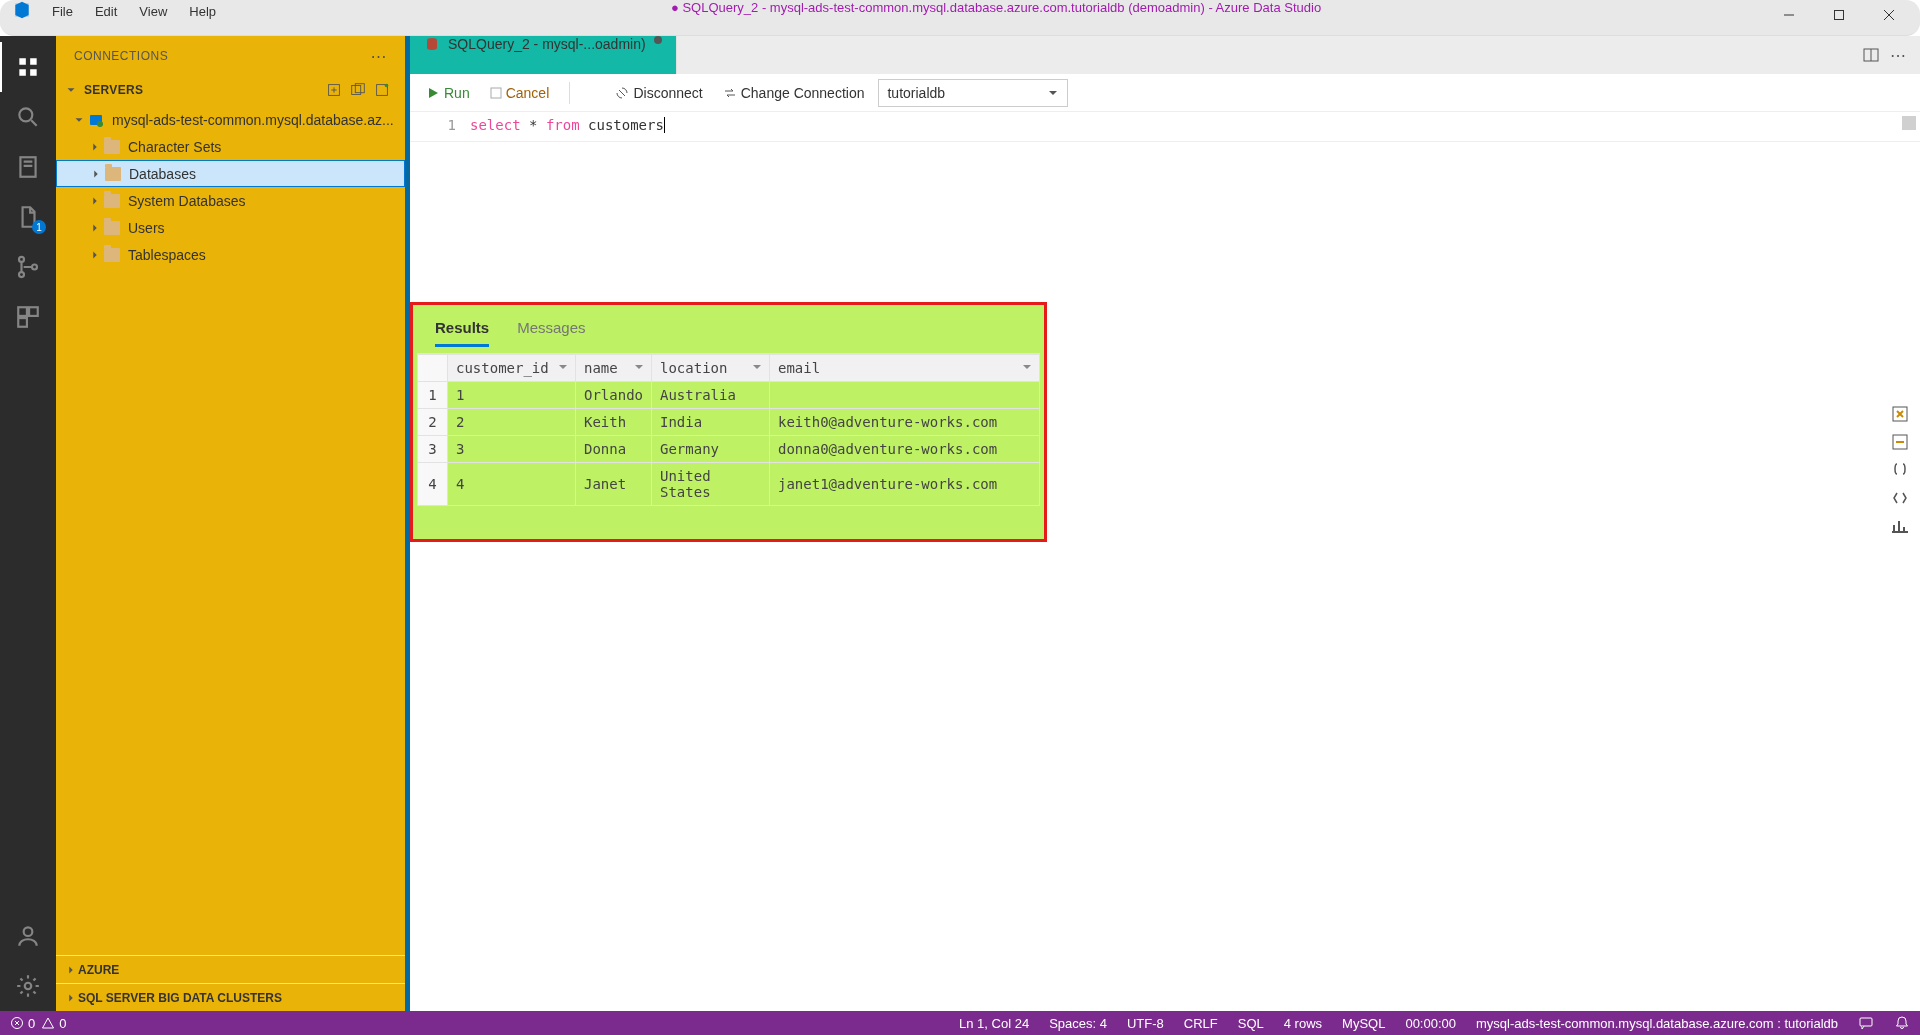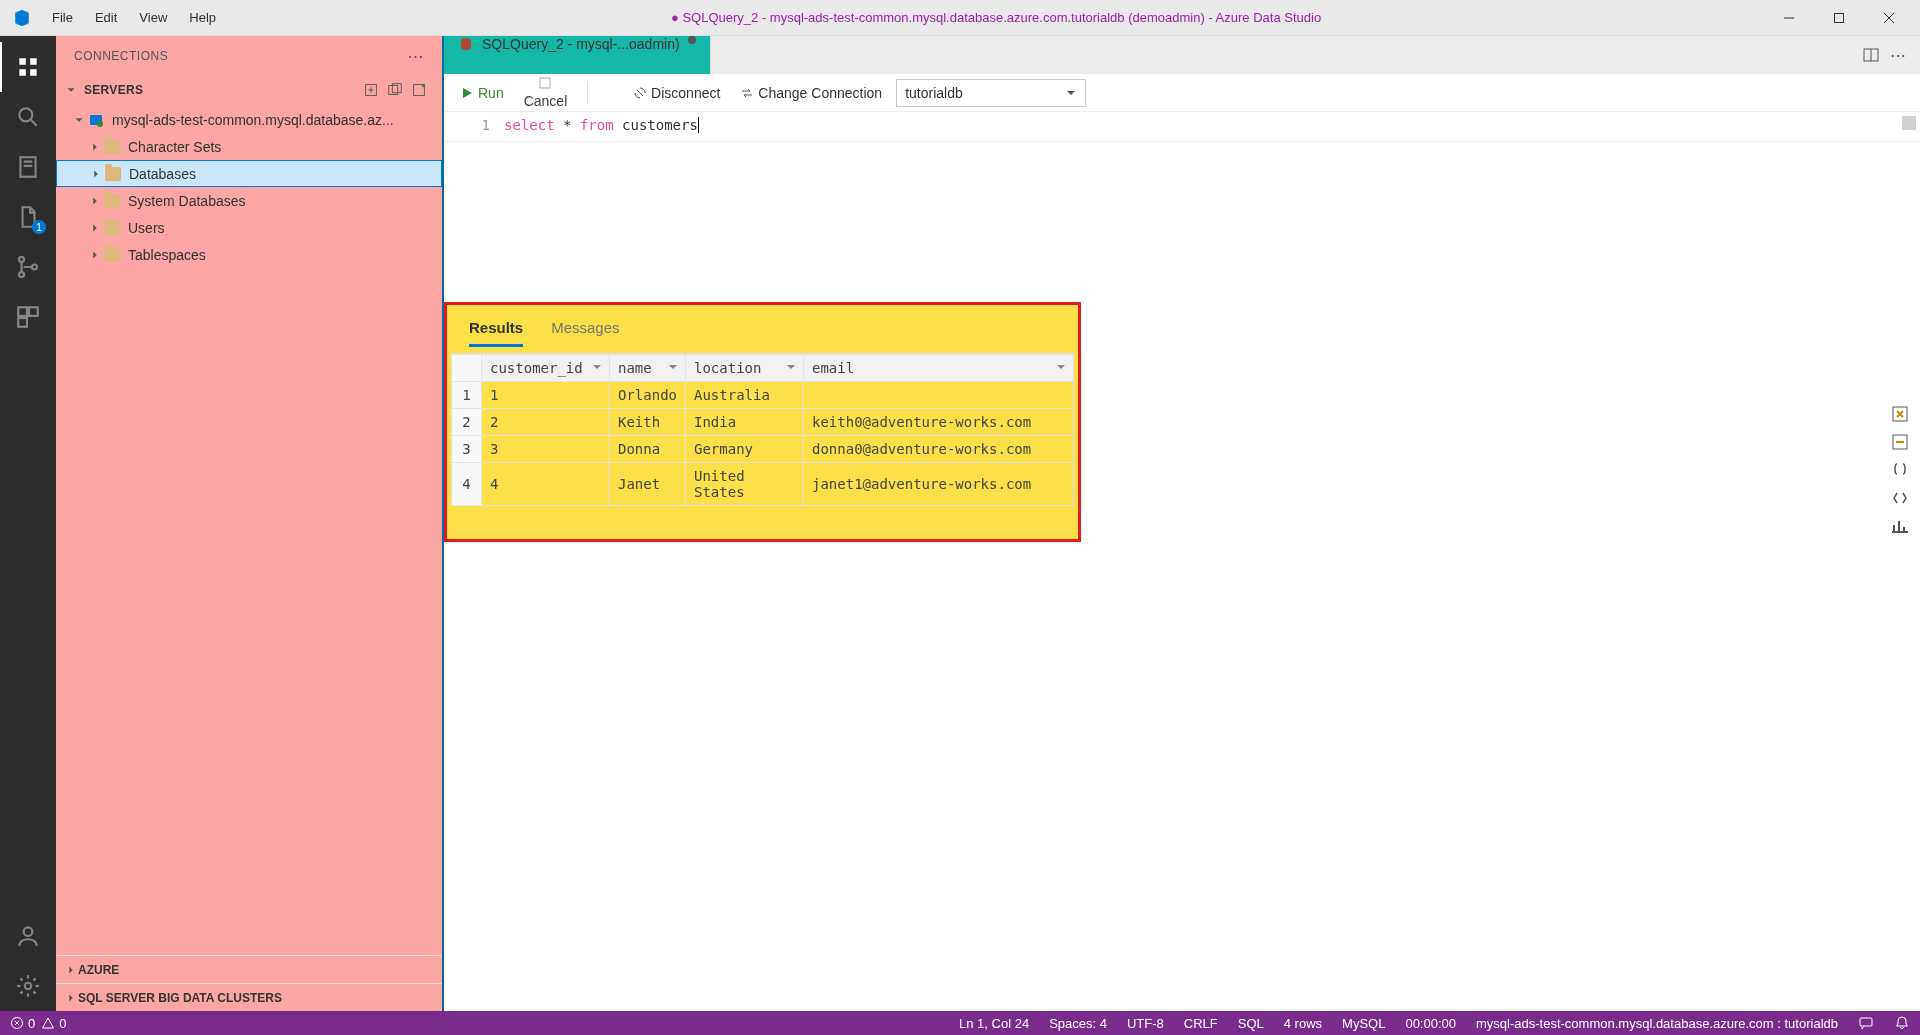--- a/index.html
+++ b/index.html
@@ -11,23 +11,23 @@
   width: 1920px;
   height: 1035px;
   overflow: hidden;
 }
 
 
 .titlebar {
   height: 36px;
   background: #e8e8e8;
   display: flex;
-  align-items: center;
   padding: 0 8px;
   border-bottom: 1px solid #ddd;
+  border-radius: 14px;
 }
 .app-icon { width: 20px; height: 20px; margin: 0 10px 0 4px; }
 .menu { display: flex; gap: 2px; }
 .menu-item { padding: 4px 10px; color: #333; cursor: pointer; }
 .title-center { flex: 1; text-align: center; color: #a21caf; font-size: 13px; }
 .win-controls { display: flex; gap: 4px; }
 .win-btn { width: 46px; height: 30px; display:flex; align-items:center; justify-content:center; color:#333; }
 .win-btn svg { width: 12px; height: 12px; }
 
 
@@ -53,23 +53,23 @@
 .activity-icon .badge {
   position:absolute; bottom:8px; right:10px;
   background:#0078d4; color:#fff; border-radius:10px;
   font-size:10px; min-width:14px; height:14px;
   display:flex; align-items:center; justify-content:center;
   padding:0 3px;
 }
 .activity-spacer { flex:1; }
 
 .sidebar {
-  width: 388px;
-  background: #fca5a5;
-  border-right: 2px solid #0369a1;
+  width: 354px;
+  background: #eab308;
+  border-right: 5px solid #0369a1;
   display:flex; flex-direction:column;
 }
 .sidebar-header {
   height: 40px; padding: 0 18px;
   display:flex; align-items:center; justify-content:space-between;
   color:#555; font-size:12px; letter-spacing:0.5px;
 }
 .sidebar-header .dots { font-size:16px; color:#555; }
 .section-header {
   height: 28px; padding: 0 8px;
@@ -114,21 +114,21 @@
 .tab .db-icon { color:#b64838; }
 .tab .dirty { width:8px; height:8px; border-radius:50%; background:#555; }
 .tabbar-right { margin-left:auto; display:flex; align-items:center; gap:10px; padding:0 14px; color:#555;}
 .toolbar {
   height:38px; display:flex; align-items:center; gap:8px;
   padding:0 10px; border-bottom:1px solid #eee;
   font-size:14px; color:#333;
 }
 .tool-btn { display:flex; align-items:center; gap:4px; padding:3px 6px; }
 .tool-btn.run { color:#388a34; }
-.tool-btn.cancel { color:#404040;flex-direction:column; }
+.tool-btn.cancel { color:#a16207; }
 .divider { width:1px; height:22px; background:#ddd; margin:0 6px;}
 .db-select {
   width:190px; height:28px; border:1px solid #ccc;
   display:flex; align-items:center; justify-content:space-between;
   padding:0 8px; font-size:14px; color:#333;
 }
 
 .code-area { height:30px; display:flex; border-bottom:1px solid #eee; position:relative;}
 .gutter { width:60px; text-align:right; padding-right:14px; color:#999; font-family:Consolas,monospace; font-size:14px; line-height:26px;}
 .code { font-family:Consolas,monospace; font-size:14px; line-height:26px; }
@@ -138,21 +138,21 @@
 .minimap-bar { position:absolute; right:4px; top:4px; width:14px; height:14px; background:#d0d0d0;}
 
 .results-pane {
   margin-top:160px;
   display:flex;
 }
 .results-box {
   border:3px solid #e51b1b;
   width:637px;
   min-height:240px;
-  background:#fde047;
+  background:#bef264;
 }
 .results-tabs { display:flex; gap:28px; padding:14px 22px 0 22px; font-size:15px;}
 .rtab { color:#767676; padding-bottom:8px; }
 .rtab.active { color:#333; font-weight:600; border-bottom:3px solid #0078d4; }
 
 .grid { margin:6px 4px 14px 4px; border-top:1px solid #e2e2e2;}
 .grid table { border-collapse:collapse; width:100%; font-family:Consolas,monospace; font-size:14px; }
 .grid th {
   background:#f1f1f1; font-weight:400; text-align:left;
   padding:5px 8px; border:1px solid #e2e2e2; color:#444;

